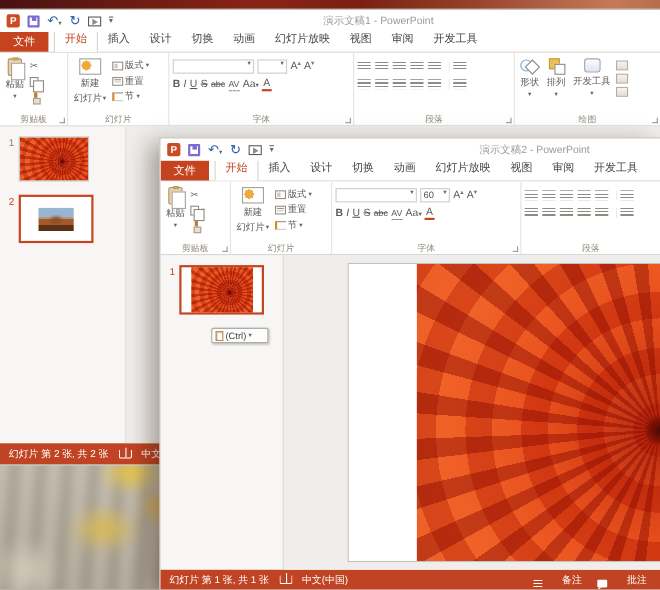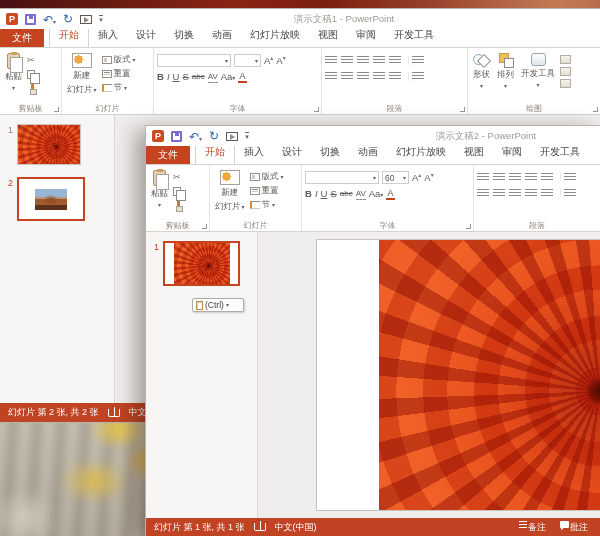--- a/index.html
+++ b/index.html
@@ -69,21 +69,21 @@
   .ns-ic::before,.ns-ic::after{content:"";position:absolute;left:2px;top:2px;width:7px;height:7px;background:#f0a93c}
   .ns-ic::after{transform:rotate(45deg)}
   .menucol{display:flex;flex-direction:column;gap:2px;padding-top:2px}
   .mrow{display:flex;align-items:center;gap:2px;font-size:8.5px;color:#5e5a55;height:12px;white-space:nowrap}
   .mi{width:10px;height:8px;border:1px solid #968f86;background:#fff;position:relative;flex:none}
   .mi.lay::after{content:"";position:absolute;left:1px;top:1px;width:3px;height:4px;background:#cfc9c0}
   .mi.rst::after{content:"";position:absolute;left:1px;top:1px;width:6px;height:1px;background:#968f86;box-shadow:0 2px 0 #cfc9c0}
   .mi.sec{border:none;border-left:2px solid #d98a2b;border-top:1px solid #968f86;border-bottom:1px solid #cfc9c0}
   .fontcol{display:flex;flex-direction:column;gap:3px;padding-top:2px;flex:1}
   .frow{display:flex;align-items:center;gap:3px}
-  .combo{height:13px;border:1px solid #cfccc7;background:#fff;display:flex;align-items:center;justify-content:space-between;
+  .combo{height:13px;border:1px solid #cfccc7;background:#fff;display:flex;justify-content:space-between;
     padding:0 2px;font-size:8.5px;color:#555}
   .fname{width:74px}.fsize{width:27px}
   .fg{font-size:9.5px;color:#5e5a55;line-height:11px;white-space:nowrap}
   .gb{font-weight:bold}.gi{font-style:italic}.gu{text-decoration:underline}.gs{text-decoration:line-through}
   .gabc{font-size:8px;text-decoration:line-through}
   .gav{font-size:8px;border-bottom:1px dashed #8f8a84}
   .gcolor{border-bottom:2px solid #c5431f;padding:0 1px}
   .supmark{font-size:6px;color:#777;vertical-align:top;line-height:6px}
   .pic{width:12px;height:9px;flex:none;background:repeating-linear-gradient(180deg,#8f8a84 0 1px,rgba(0,0,0,0) 1px 3px)}
   .prow{display:flex;align-items:center;gap:4px;height:13px}
@@ -129,21 +129,21 @@
       repeating-radial-gradient(circle at 62% 56%,rgba(180,30,8,.45) 0 9%,rgba(248,120,60,.2) 9% 19%),
       radial-gradient(circle at 62% 56%,#9e1204 6%,#c22708 20%,#dd3d10 38%,#e94f1a 58%,#ee5c22 78%,#e85420 100%)}
 
   
   .statusbar{flex:none;background:#c04424;color:#fff;display:flex;align-items:center;font-size:9px;padding:0 8px;gap:9px;white-space:nowrap}
   .w1 .statusbar{height:19px}
   .w2 .statusbar{height:18px}
   .book-ic{width:12px;height:8px;flex:none;position:relative;border:1px solid #fff;border-top:none;border-radius:0 0 2px 2px}
   .book-ic::before{content:"";position:absolute;left:50%;top:-2px;width:1px;height:9px;background:#fff}
   .sb-right{margin-left:auto;display:flex;align-items:center;gap:14px;padding-right:4px}
-  .sb-item{display:flex;align-items:flex-start;gap:1px}
+  .sb-item{display:flex;align-items:flex-end;gap:18px}
   .notes-ic{width:8px;height:7px;flex:none;background:repeating-linear-gradient(180deg,#fff 0 1px,rgba(0,0,0,0) 1px 3px)}
   .cmt-ic{width:9px;height:7px;flex:none;background:#fff;border-radius:1px;position:relative}
   .cmt-ic::after{content:"";position:absolute;left:1px;bottom:-2px;border-left:3px solid #fff;border-bottom:2px solid transparent}
 </style>
 </head>
 <body>
 
 <div class="screen">
 
   <div class="wall-top">

